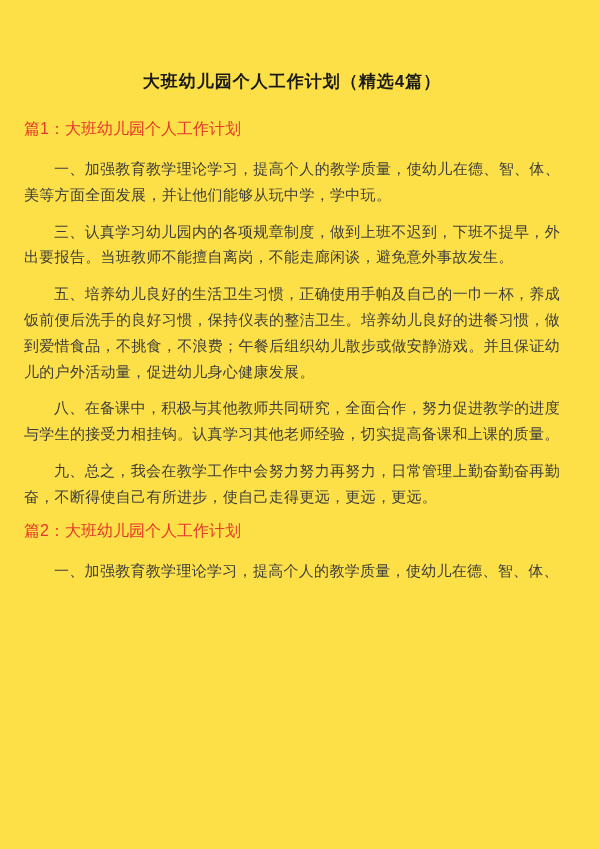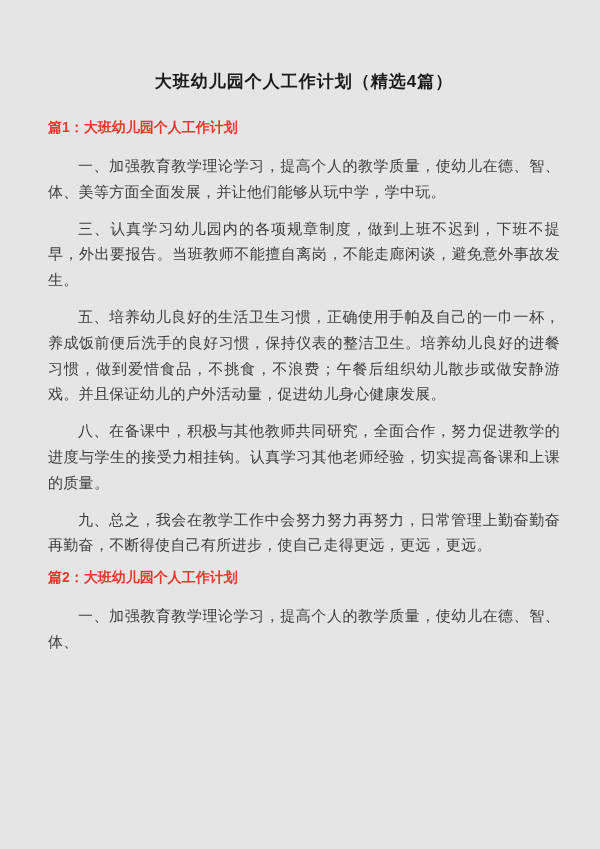--- a/index.html
+++ b/index.html
@@ -4,35 +4,35 @@
 <style>
   * { margin: 0; padding: 0; box-sizing: border-box; }
   html, body {
     background: #ffffff;
     font-family: "Liberation Sans", "DejaVu Sans", sans-serif;
   }
   .page {
     width: 600px;
     height: 849px;
     margin: 0 auto;
-    background: #e5e5e5;
-    padding: 70px 40px 30px 48px;
+    background: #fde047;
+    padding: 70px 40px 30px 24px;
     overflow: hidden;
   }
   .doc-title {
     text-align: center;
     font-size: 17px;
     font-weight: bold;
     color: #1a1a1a;
     letter-spacing: 1px;
     margin-bottom: 26px;
   }
   .section-heading {
-    font-size: 14px;
-    font-weight: bold;
+    font-size: 16px;
+    font-weight: normal;
     color: #e8372c;
     margin: 10px 0 16px 0;
   }
   .para {
     font-size: 15px;
     color: #3d3d3d;
     line-height: 1.72;
     text-align: justify;
     text-indent: 2em;
     margin-bottom: 11px;

